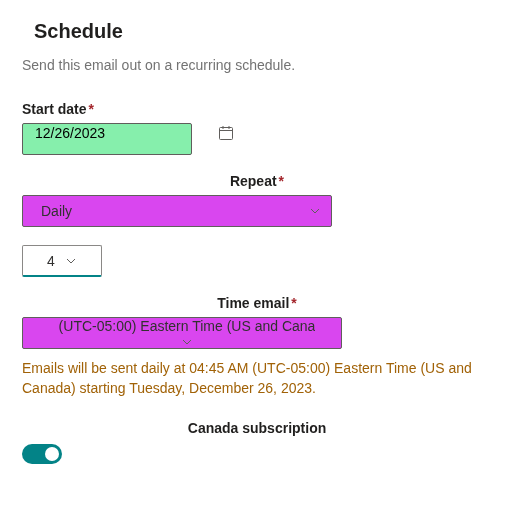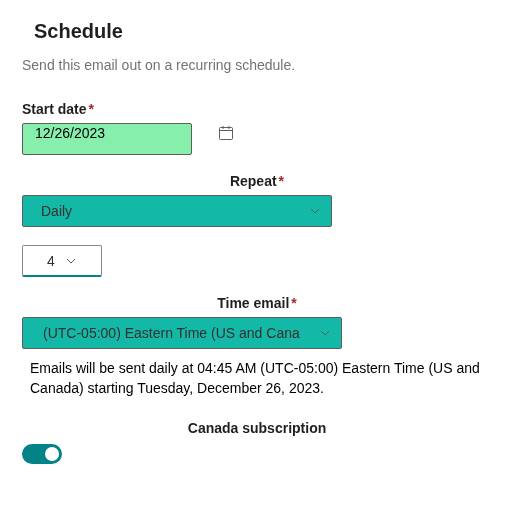--- a/index.html
+++ b/index.html
@@ -68,26 +68,26 @@
     flex-shrink: 0;
   }
   .select {
     display: flex;
     align-items: center;
     justify-content: space-between;
     border: 1px solid #605e5c;
     border-radius: 2px;
     height: 32px;
     padding: 0 10px 0 18px;
-    background: #14b8a6;
+    background: #d946ef;
     cursor: pointer;
     font-size: 14px;
   }
   .select.repeat { width: 310px; }
-  .select.tz { width: 320px; padding-left: 20px; }
+  .select.tz { width: 320px; padding-left: 20px; flex-direction: column; }
   .select.tz .select-val {
     white-space: nowrap;
     overflow: hidden;
     text-overflow: clip;
     max-width: 265px;
   }
   .chev {
     width: 12px; height: 12px;
     color: #605e5c;
     flex-shrink: 0;
@@ -108,23 +108,23 @@
     width: 80px;
     background: #fff;
     cursor: pointer;
     font-size: 14px;
   }
   .time-select.hour {
     border-bottom: 2px solid #038387;
   }
   .summary {
     font-size: 14px;
-    color: #000000;
+    color: #a16207;
     line-height: 1.4;
-    margin: 6px 0 22px 8px;
+    margin: 6px 0 22px 0;
     max-width: 470px;
   }
   .section { margin-bottom: 18px; text-align: center; }
   .toggle {
     width: 40px;
     height: 20px;
     border-radius: 10px;
     background: #038387;
     position: relative;
     cursor: pointer;

